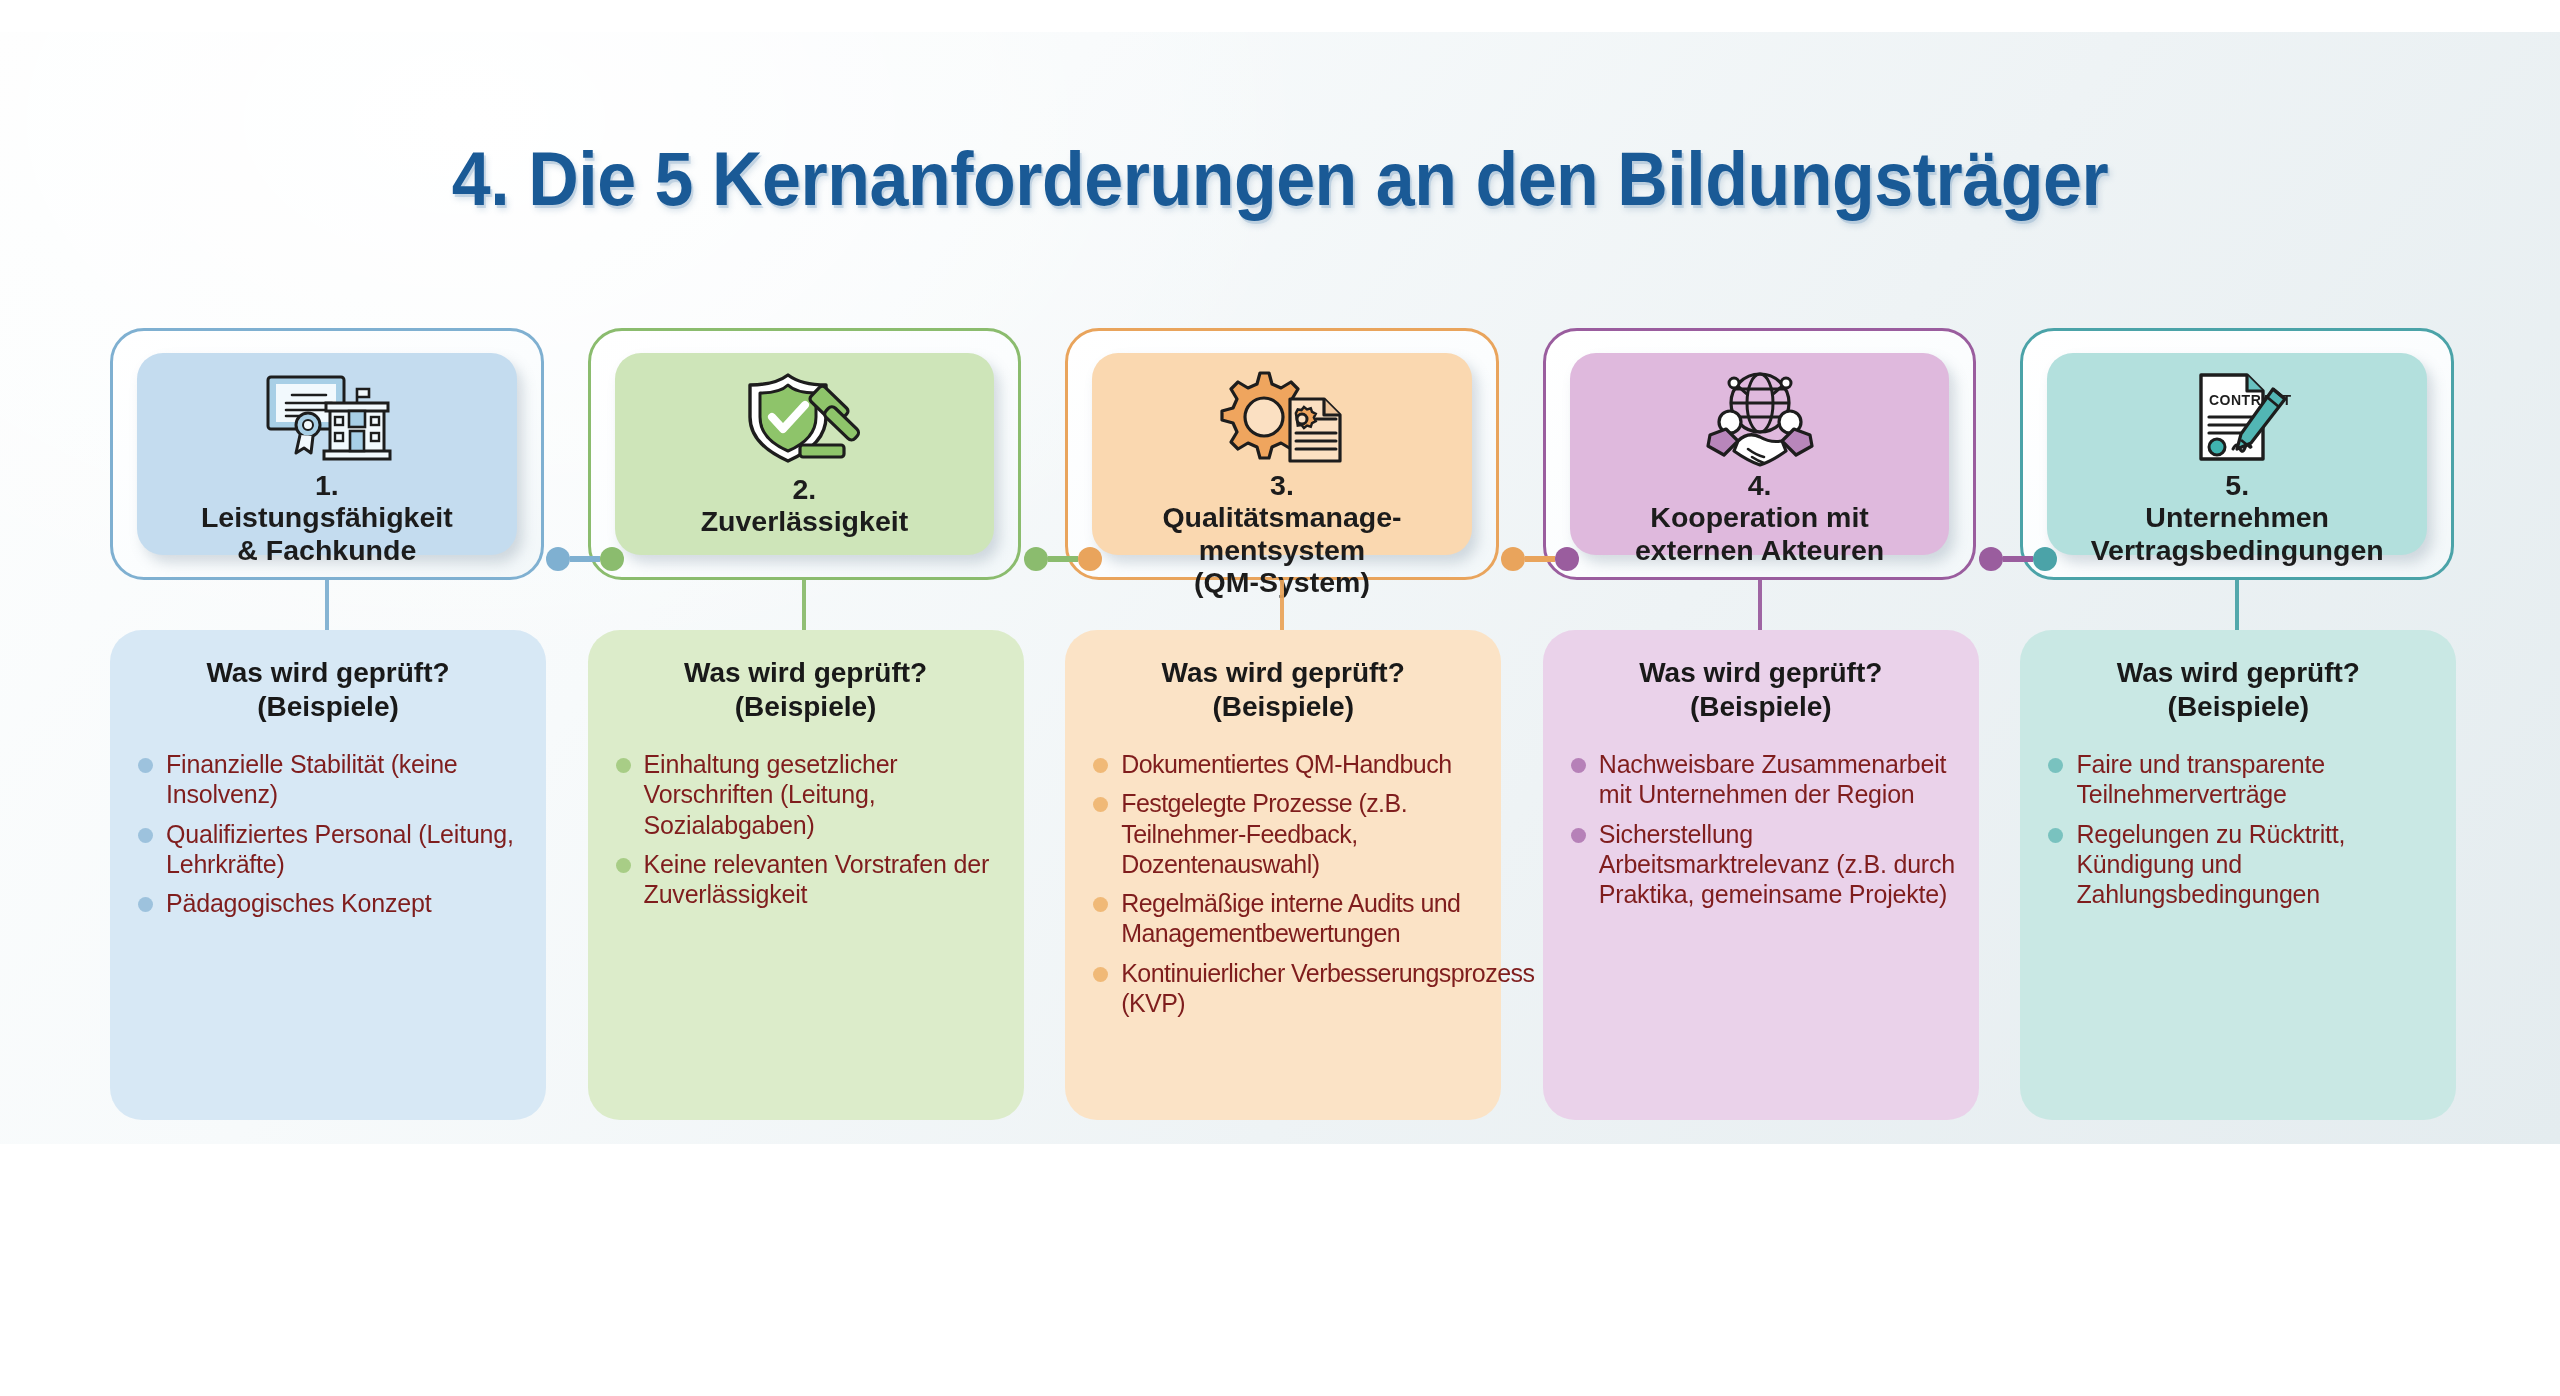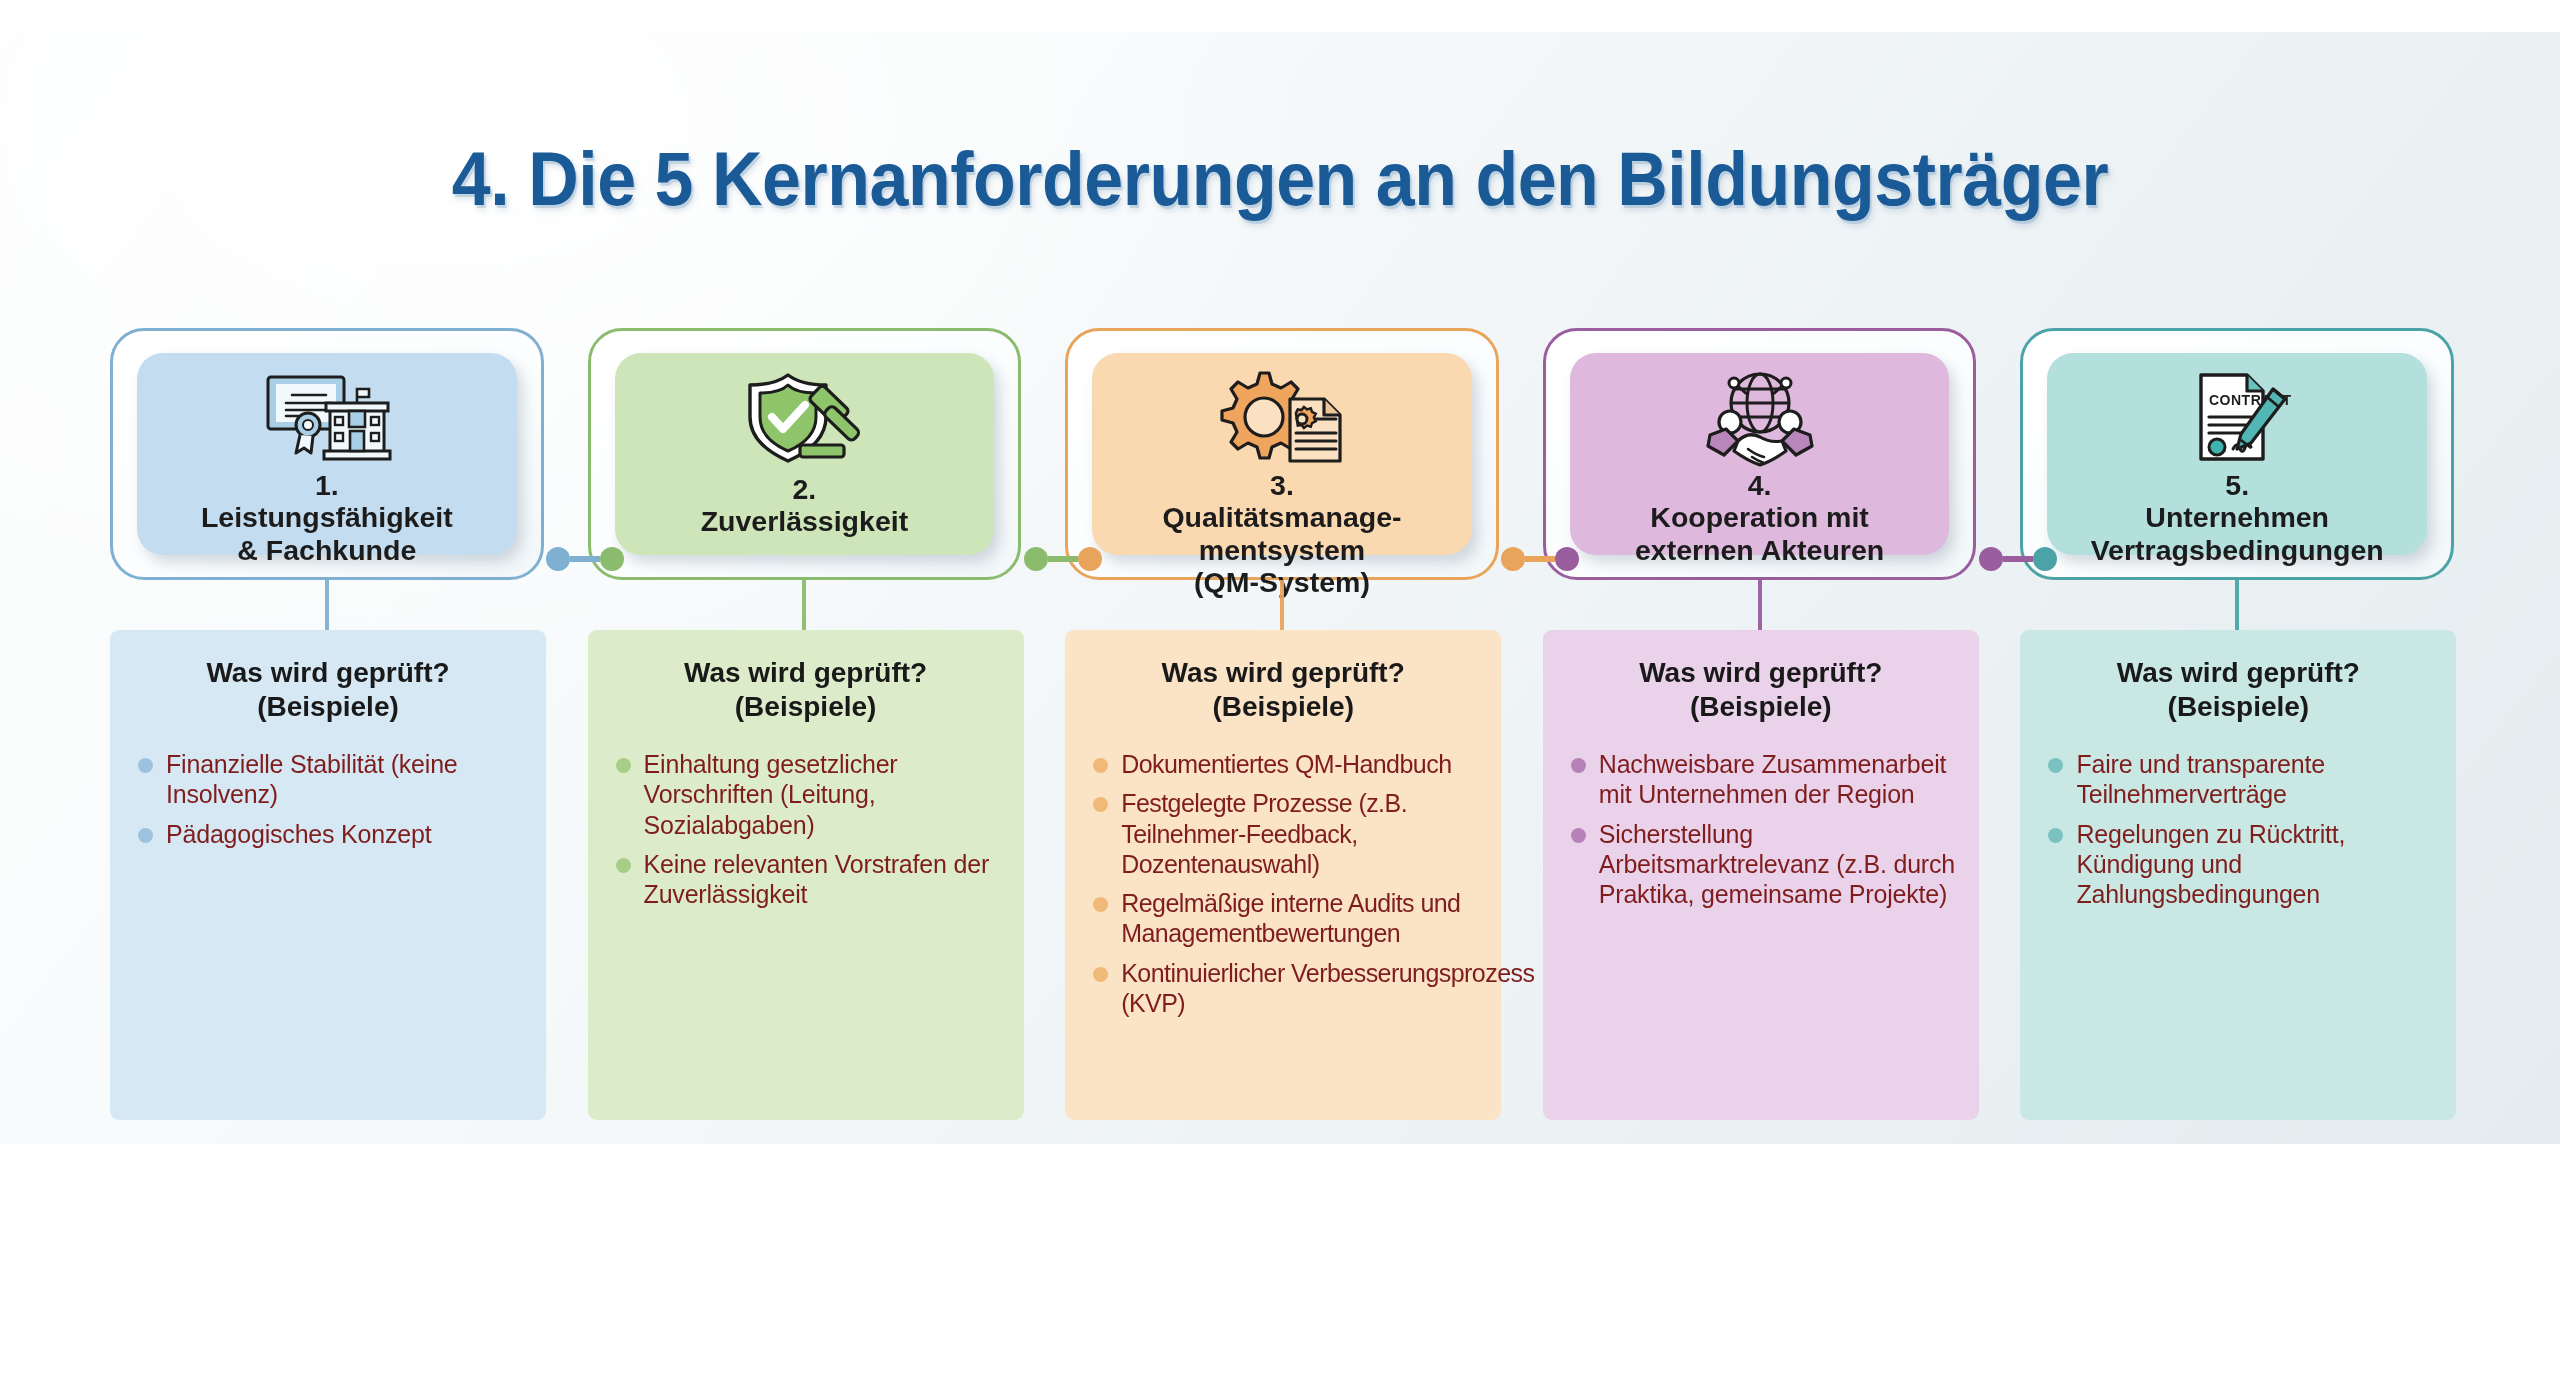--- a/index.html
+++ b/index.html
@@ -91,21 +91,21 @@
     position:absolute;left:50%;top:252px;width:4px;height:50px;
     transform:translateX(-50%);
     background:var(--accent);
     opacity:0.95;
     z-index:2;
   }
 
   
   .panel{
     position:absolute;left:0;top:302px;width:436px;
-    border-radius:9px;
+    border-radius:32px;
     background:var(--panel);
     padding:26px 22px 30px 22px;
     box-sizing:border-box;
     min-height:490px;
   }
   .panel-head{
     text-align:center;
     font-size:28px;
     font-weight:700;
     line-height:1.2;
@@ -189,20 +189,21 @@
         </div>
       </div>
       <div class="droplink"></div>
       <div class="panel">
         <div class="panel-head">
           <span>Was wird geprüft?</span>
           <span class="l2">(Beispiele)</span>
         </div>
         <ul class="bullets">
           <li>Finanzielle Stabilität (keine Insolvenz)</li>
+          <li>Qualifiziertes Personal (Leitung, Lehrkräfte)</li>
           <li>Pädagogisches Konzept</li>
         </ul>
       </div>
     </div>
 
     <div class="col col-2" style="--accent:#8bbc6e;--fill:#cee5b9;--panel:#dcecca;--bullet:#a8cd86;">
       <div class="card-outer">
         <div class="card-inner">
           <div class="icon-wrap">
             <svg width="140" height="100" viewBox="0 0 140 100">

